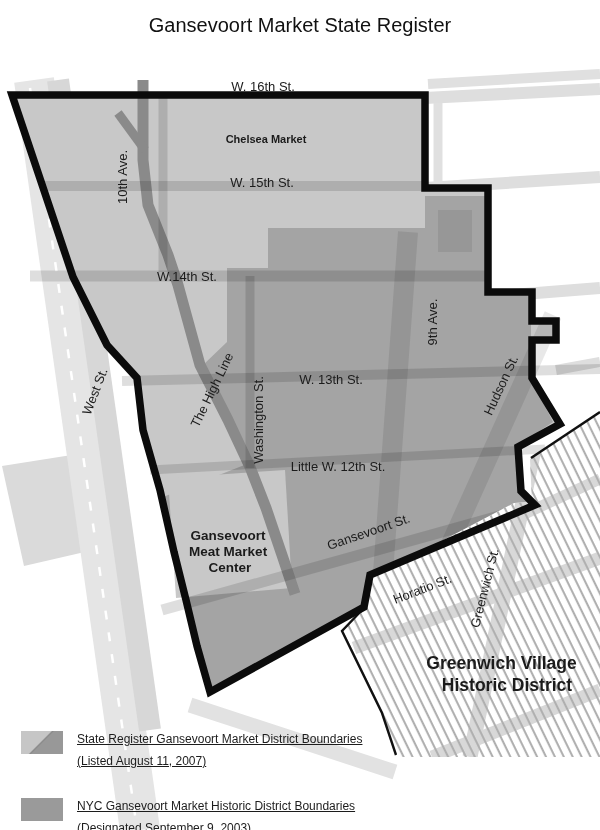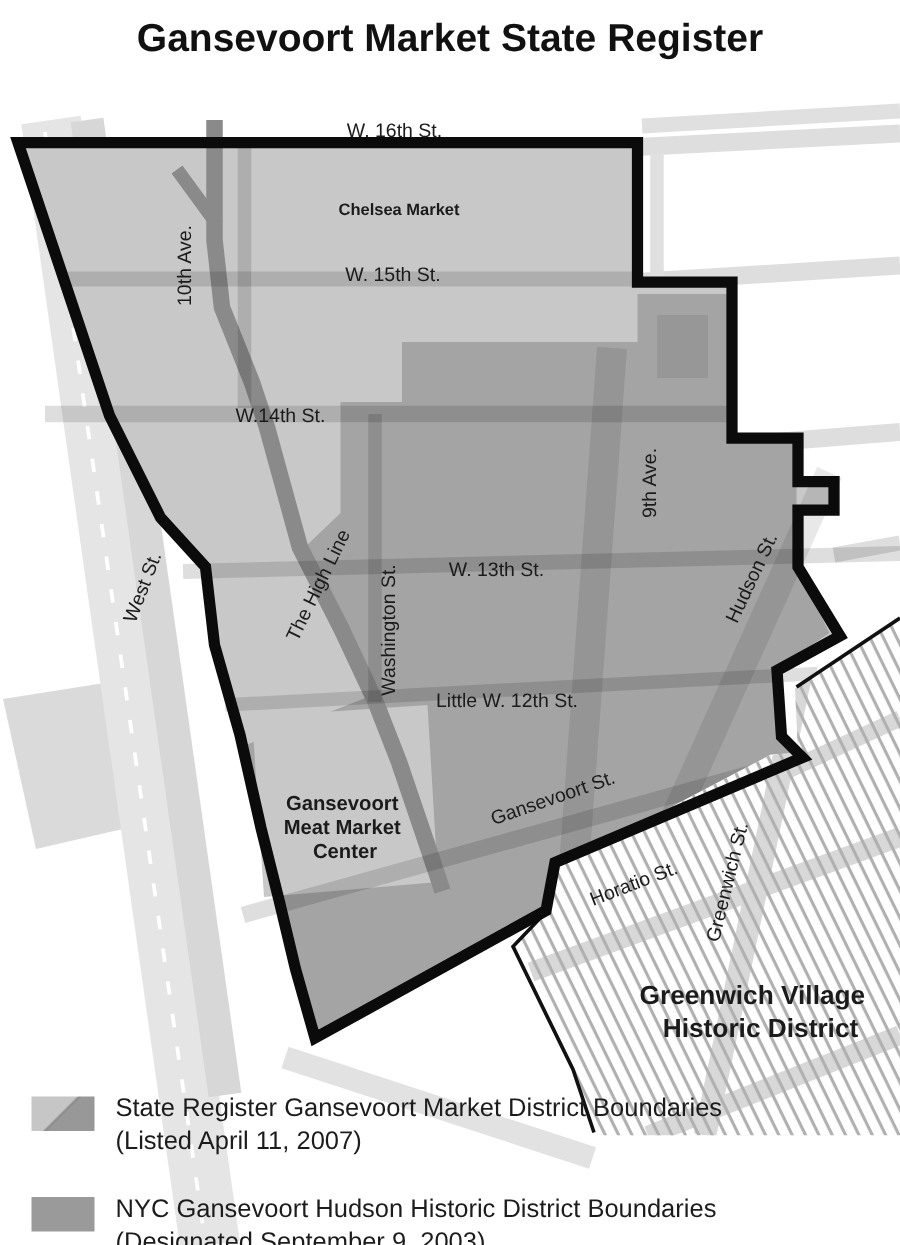--- a/index.html
+++ b/index.html
@@ -1,29 +1,29 @@
 <!DOCTYPE html>
 <html><head>
 <meta charset="utf-8">
 <style>
   html,body{margin:0;padding:0;background:#fff;}
   body{width:600px;height:830px;position:relative;overflow:hidden;
        font-family:"Liberation Sans", sans-serif;}
   .title{position:absolute;top:10px;left:0;width:600px;text-align:center;
-         font-size:26px;line-height:31px;font-weight:bold;color:#111;}
+         font-size:20px;line-height:31px;font-weight:normal;color:#111;}
   .map-svg{position:absolute;left:0;top:0;}
   .legend{position:absolute;left:0;top:722px;width:600px;}
   .legend-item{position:absolute;left:0;}
   .legend-item.one{top:6px;}
   .legend-item.two{top:73px;}
   .swatch{position:absolute;left:21px;top:3px;width:42px;height:23px;}
   .swatch.split{background:linear-gradient(135deg,#c6c6c6 46%,#8a8a8a 49%,#989898 52%);}
   .swatch.solid{background:#9a9a9a;}
   .legend-text{position:absolute;left:77px;top:0;width:480px;
-               font-size:17px;line-height:22px;color:#1c1c1c;}
+               font-size:12px;line-height:22px;color:#1c1c1c;text-decoration:underline;}
   svg text{fill:#1b1b1b;font-family:"Liberation Sans",sans-serif;}
 </style>
 </head>
 <body>
 
 <div class="title">
   <div>Gansevoort Market State Register</div>
 </div>
 
 <svg class="map-svg" width="600" height="830" viewBox="0 0 600 830">
@@ -124,23 +124,23 @@
       <tspan x="507" y="691">Historic District</tspan>
     </text>
   </g>
 </svg>
 
 <div class="legend">
   <div class="legend-item one">
     <div class="swatch split"></div>
     <div class="legend-text">
       <div>State Register Gansevoort Market District Boundaries</div>
-      <div>(Listed April 11, 2007)</div>
+      <div>(Listed August 11, 2007)</div>
     </div>
   </div>
   <div class="legend-item two">
     <div class="swatch solid"></div>
     <div class="legend-text">
-      <div>NYC Gansevoort Hudson Historic District Boundaries</div>
+      <div>NYC Gansevoort Market Historic District Boundaries</div>
       <div>(Designated September 9, 2003)</div>
     </div>
   </div>
 </div>
 
 </body></html>

